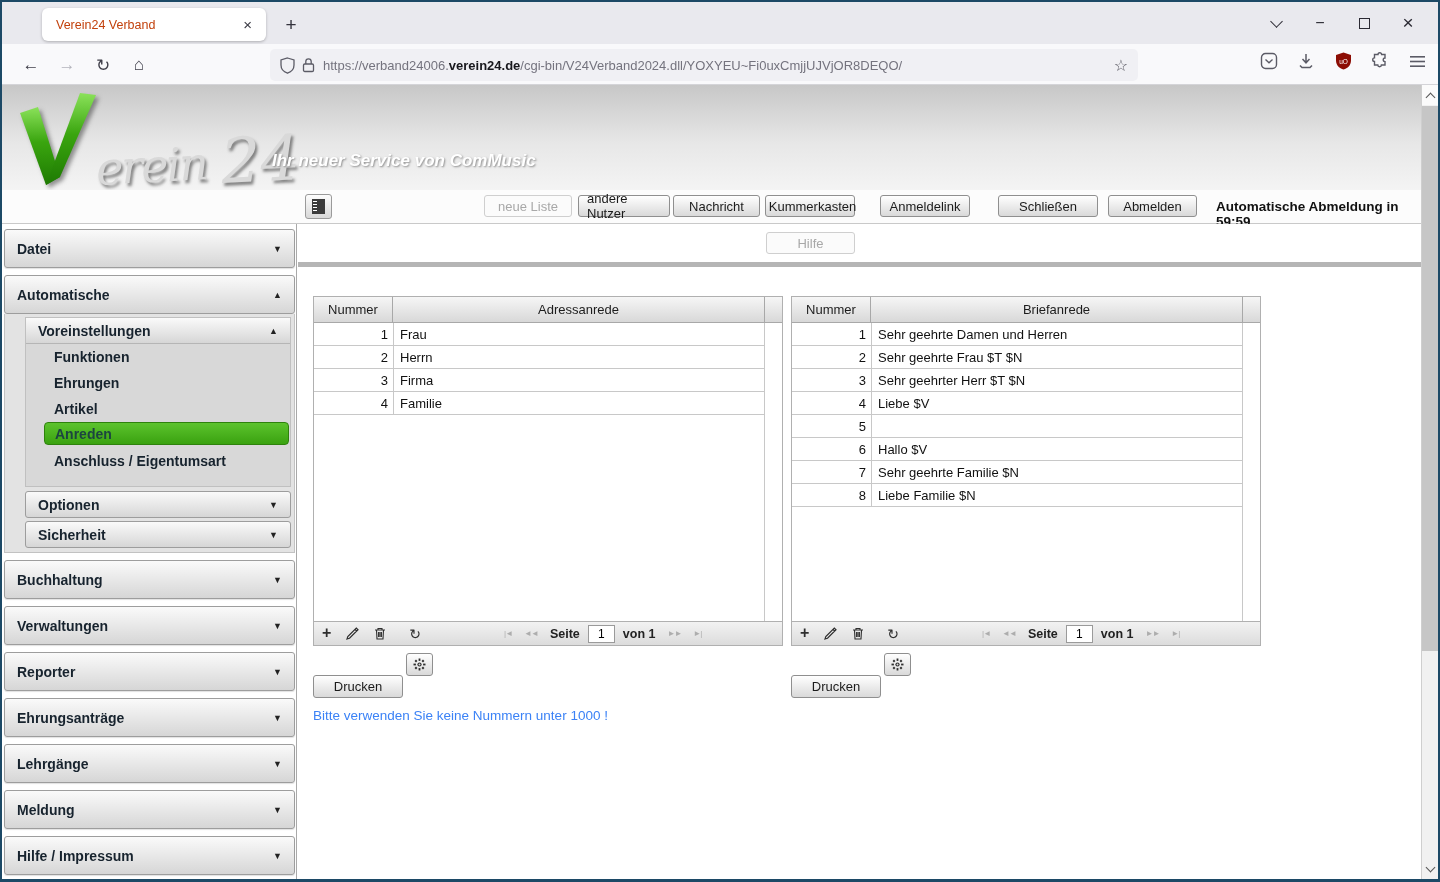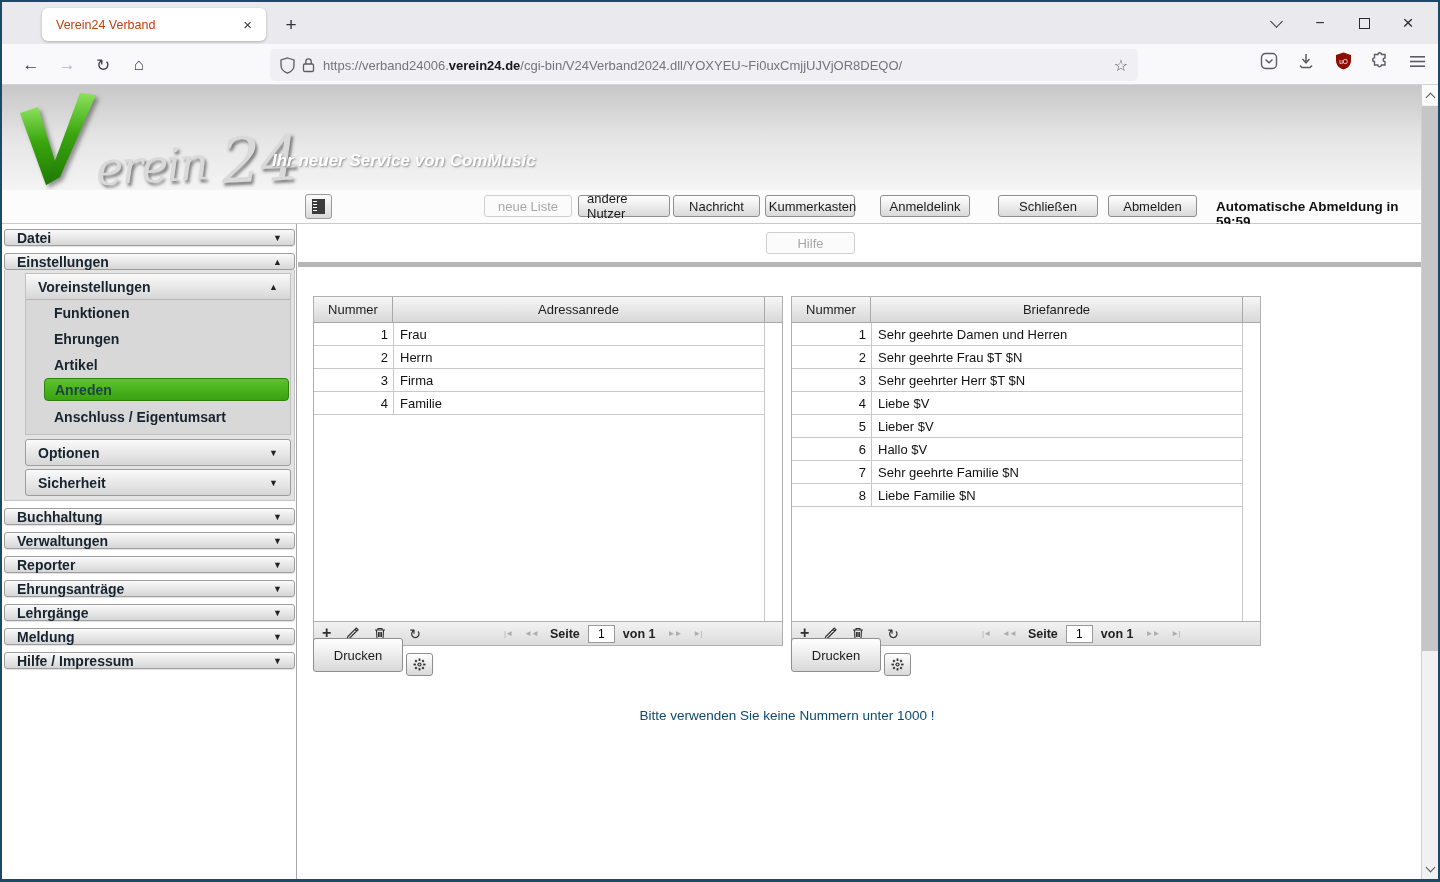--- a/index.html
+++ b/index.html
@@ -63,26 +63,26 @@
               background:repeating-linear-gradient(#fff 0 1px, #3b3b3b 1px 3px); }
   .countdown { position:absolute; left:1214px; top:9px; font-size:13.5px; font-weight:bold; color:#111; }
 
   #hilferow { position:absolute; left:298px; top:224px; width:1136px; height:38px; background:#fff; }
   .hilfe-btn { left:468px; top:8px; width:89px; }
   .divider { position:absolute; left:298px; top:262px; width:1123px; height:5px; background:#b5b5b5; }
   .vline { position:absolute; left:296px; top:224px; width:1px; height:655px; background:#a9a9a9; }
 
   
   #sidebar { position:absolute; left:4px; top:229px; width:291px; }
-  .sbar { height:17px; background:linear-gradient(#fafafa,#d6d6d6); border:1px solid #9d9d9d; border-radius:3px;
+  .sbar { height:39px; background:linear-gradient(#fafafa,#d6d6d6); border:1px solid #9d9d9d; border-radius:3px;
           display:flex; align-items:center; padding:0 12px; font-size:14px; font-weight:bold; color:#17232e;
           box-shadow:0 1px 1px rgba(0,0,0,.12); margin-bottom:7px; }
   .sbar .arr { margin-left:auto; font-size:9px; color:#222; }
   .panel { background:#e3e3e3; border:1px solid #c2c2c2; border-top:none; margin:-7px 0 7px 0; padding:3px 0 4px 20px; }
-  .subpanel { background:#d8d8d8; border:1px solid #c0c0c0; margin-right:3px; margin-bottom:4px; padding-bottom:4px; }
+  .subpanel { background:#d8d8d8; border:1px solid #c0c0c0; margin-right:3px; margin-bottom:4px; padding-bottom:12px; }
   .subbar { height:26px; background:linear-gradient(#fafafa,#d6d6d6); border-bottom:1px solid #b5b5b5;
             display:flex; align-items:center; padding:0 12px; font-size:14px; font-weight:bold; color:#17232e; }
   .subbar .arr { margin-left:auto; font-size:9px; color:#222; }
   .subitem { height:26px; display:flex; align-items:center; padding-left:28px; font-size:14px; font-weight:bold; color:#17232e; }
   .subitem.selected { background:linear-gradient(#5cc32d,#3aa210); border:1px solid #2e820c; border-radius:4px;
                       color:#1c4440; margin:0 1px 0 18px; height:23px; padding-left:10px; }
   .optbar { height:27px; background:linear-gradient(#fafafa,#d6d6d6); border:1px solid #9d9d9d; border-radius:3px;
             display:flex; align-items:center; padding:0 12px; font-size:14px; font-weight:bold; color:#17232e;
             margin:0 3px 3px 0; }
   .optbar .arr { margin-left:auto; font-size:9px; color:#222; }
@@ -103,25 +103,25 @@
   .tfoot { height:24px; flex:0 0 auto; background:linear-gradient(#f2f2f2,#dcdcdc); border-top:1px solid #b0b0b0;
            display:flex; align-items:center; padding:0 8px; }
   .ficon { margin-right:15px; display:flex; align-items:center; color:#2e2e2e; }
   .ficon.plus { font-size:16px; font-weight:bold; margin-top:-2px; }
   .ficon.refresh { font-size:14px; margin-left:8px; }
   .pager { display:flex; align-items:center; margin-left:62px; }
   .pg-arrow { font-size:8px; color:#adadad; letter-spacing:-1px; margin:0 6px; }
   .pg-label { font-size:12.5px; font-weight:bold; color:#222; margin:0 6px; }
   .pg-input { width:27px; height:18px; border:1px solid #9a9a9a; font-size:12px; text-align:center;
               font-family:"Liberation Sans",sans-serif; margin:0 2px; }
-  .drucken { position:absolute; top:638px; width:90px; height:34px; }
+  .drucken { position:absolute; top:675px; width:90px; height:23px; }
   .drucken.d1 { left:313px; } .drucken.d2 { left:791px; }
   .gearbtn { position:absolute; top:653px; width:27px; height:23px; padding:0; }
   .gearbtn.g1 { left:406px; } .gearbtn.g2 { left:884px; }
-  .note { position:absolute; left:313px; top:708px; width:948px; text-align:center; font-size:13.5px; color:#0c4a6e; }
+  .note { position:absolute; left:313px; top:708px; width:948px; text-align:left; font-size:13.5px; color:#3b82f6; }
 
   
   #pagescroll { position:absolute; left:1421px; top:85px; width:17px; height:794px; background:#f1f1f1; border-left:1px solid #cfcfcf; }
   .sc-btn { position:absolute; left:0; width:17px; height:20px; background:#fbfbfb; display:flex; align-items:center; justify-content:center; }
   .sc-btn.up { top:0; } .sc-btn.down { bottom:0; background:#f1f1f1; }
   .sc-chev { width:7px; height:7px; border-left:1.6px solid #555; border-top:1.6px solid #555; }
   .sc-chev.up { transform:rotate(45deg); margin-top:4px; }
   .sc-chev.down { transform:rotate(225deg); margin-bottom:4px; }
   .sc-thumb { position:absolute; left:0; top:21px; width:17px; height:545px; background:#c6c6c6; }
 </style>
@@ -241,21 +241,21 @@
   </div>
   <div class="divider"></div>
   <div class="vline"></div>
 
   <div id="sidebar">
     <div class="sbar">
         <span>Datei</span>
         <span class="arr">▼</span>
       </div>
     <div class="sbar" style="margin-bottom:0;">
-        <span>Einstellungen</span>
+        <span>Automatische</span>
         <span class="arr">▲</span>
       </div>
     <div class="panel" style="margin-top:0;">
       <div class="subpanel">
         <div class="subbar">
             <span>Voreinstellungen</span>
             <span class="arr">▲</span>
           </div>
         <div class="subitem">Funktionen</div>
         <div class="subitem">Ehrungen</div>
@@ -386,21 +386,20 @@
       <div class="trow">
           <div class="td-num">3</div>
           <div class="td-text">Sehr geehrter Herr $T $N</div>
         </div>
       <div class="trow">
           <div class="td-num">4</div>
           <div class="td-text">Liebe $V</div>
         </div>
       <div class="trow">
           <div class="td-num">5</div>
-          <div class="td-text">Lieber $V</div>
         </div>
       <div class="trow">
           <div class="td-num">6</div>
           <div class="td-text">Hallo $V</div>
         </div>
       <div class="trow">
           <div class="td-num">7</div>
           <div class="td-text">Sehr geehrte Familie $N</div>
         </div>
       <div class="trow">

